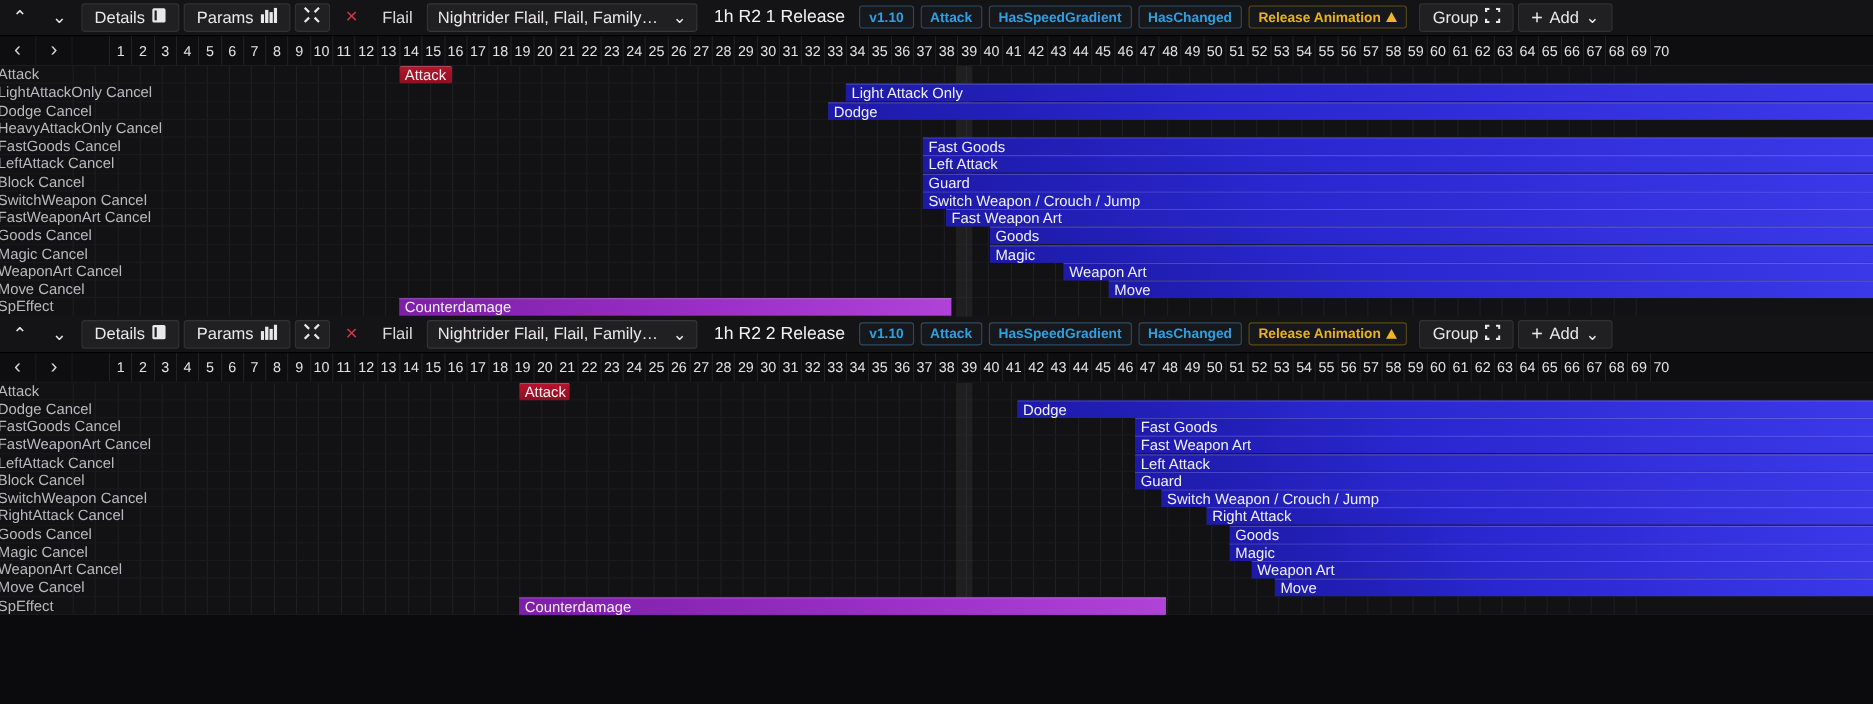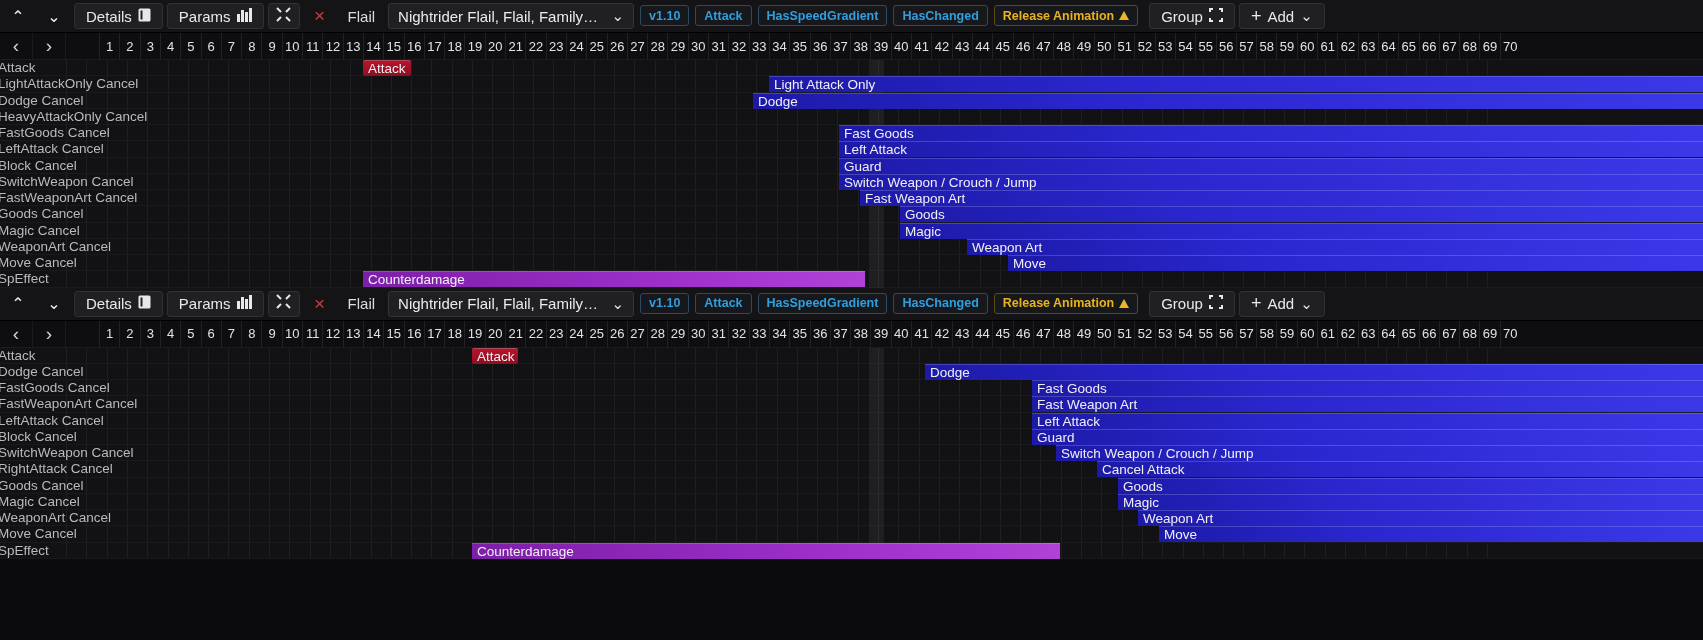--- a/index.html
+++ b/index.html
@@ -207,20 +207,21 @@
             </svg></span>
         </div>
         <div class="tb-icon-btn plain">
           <span style="color: rgb(211, 55, 74); font-size: 19px;">×</span>
         </div>
         <div class="tb-static">Flail</div>
         <div class="combo">
           <span class="combo-text">Nightrider Flail, Flail, Family Hea...</span>
           <span>⌄</span>
         </div>
+        <div class="anim-title">1h R2 1 Release</div>
         <div class="tag">
           <span>v1.10</span>
         </div>
         <div class="tag">
           <span>Attack</span>
         </div>
         <div class="tag">
           <span>HasSpeedGradient</span>
         </div>
         <div class="tag">
@@ -480,20 +481,21 @@
             </svg></span>
         </div>
         <div class="tb-icon-btn plain">
           <span style="color: rgb(211, 55, 74); font-size: 19px;">×</span>
         </div>
         <div class="tb-static">Flail</div>
         <div class="combo">
           <span class="combo-text">Nightrider Flail, Flail, Family Hea...</span>
           <span>⌄</span>
         </div>
+        <div class="anim-title">1h R2 2 Release</div>
         <div class="tag">
           <span>v1.10</span>
         </div>
         <div class="tag">
           <span>Attack</span>
         </div>
         <div class="tag">
           <span>HasSpeedGradient</span>
         </div>
         <div class="tag">
@@ -689,21 +691,21 @@
         <div class="row">
           <div class="row-label">Block Cancel</div>
           <div class="bar blue" style="left: 1032px; width: 671px;">Guard</div>
         </div>
         <div class="row">
           <div class="row-label">SwitchWeapon Cancel</div>
           <div class="bar blue" style="left: 1056px; width: 647px;">Switch Weapon / Crouch / Jump</div>
         </div>
         <div class="row">
           <div class="row-label">RightAttack Cancel</div>
-          <div class="bar blue" style="left: 1097px; width: 606px;">Cancel Attack</div>
+          <div class="bar blue" style="left: 1097px; width: 606px;">Right Attack</div>
         </div>
         <div class="row">
           <div class="row-label">Goods Cancel</div>
           <div class="bar blue" style="left: 1118px; width: 585px;">Goods</div>
         </div>
         <div class="row">
           <div class="row-label">Magic Cancel</div>
           <div class="bar blue" style="left: 1118px; width: 585px;">Magic</div>
         </div>
         <div class="row">

